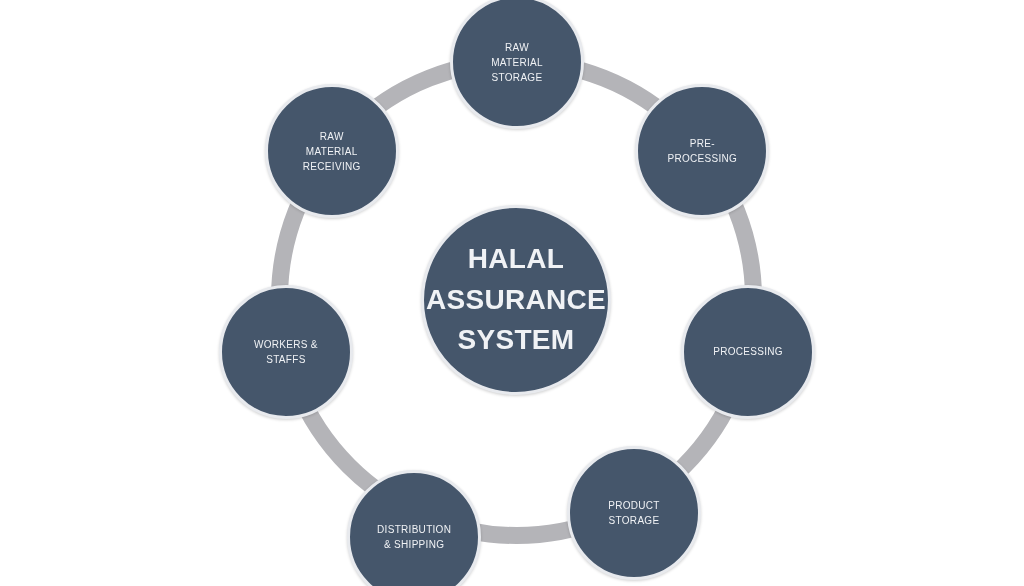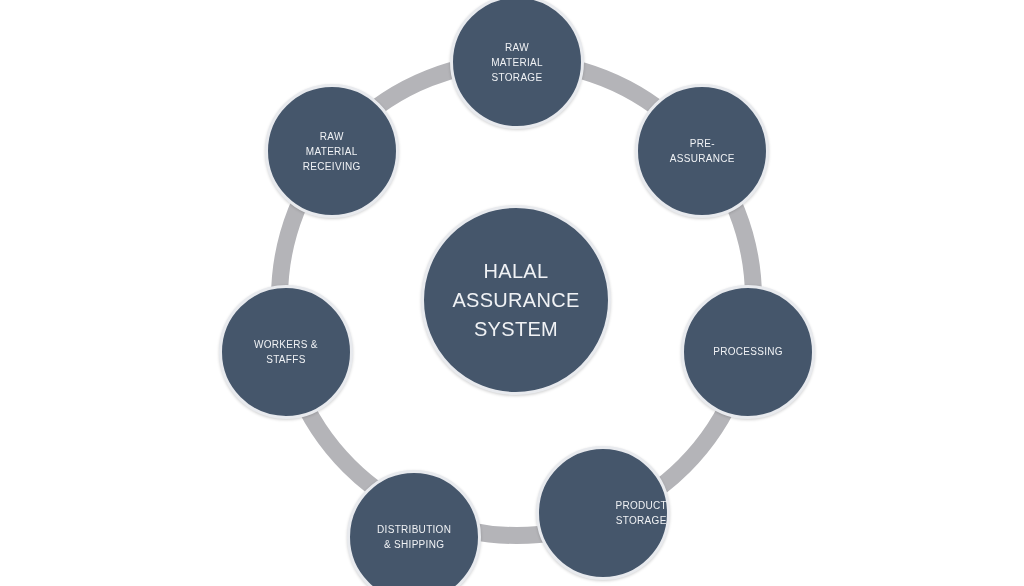--- a/index.html
+++ b/index.html
@@ -49,22 +49,23 @@
     white-space:pre-line;
     letter-spacing:0.3px;
   }
   .center-node{
     left:421px;
     top:205px;
     width:190px;
     height:190px;
   }
   .center-node .label{
-    font-size:20px;
+    font-size:28px;
     line-height:1.45;
+    font-weight:bold;
   }
   .satellite{
     width:134px;
     height:134px;
   }
   .satellite .label{
     font-size:10px;
     line-height:1.5;
   }
 </style>
@@ -79,26 +80,26 @@
 SYSTEM</span>
   </div>
   <div id="satellites">
       <div class="node satellite" style="left: 450px; top: -5px;">
         <span class="label">RAW
 MATERIAL
 STORAGE</span>
       </div>
       <div class="node satellite" style="left: 635.294px; top: 84.2329px;">
         <span class="label">PRE-
-ASSURANCE</span>
+PROCESSING</span>
       </div>
       <div class="node satellite" style="left: 681.058px; top: 284.737px;">
         <span class="label">PROCESSING</span>
       </div>
-      <div class="node satellite" style="left: 536px; top: 445.53px; justify-content: flex-end;">
+      <div class="node satellite" style="left: 567px; top: 445.53px;">
         <span class="label">PRODUCT
 STORAGE</span>
       </div>
       <div class="node satellite" style="left: 347.17px; top: 470px;">
         <span class="label">DISTRIBUTION
 &amp; SHIPPING</span>
       </div>
       <div class="node satellite" style="left: 218.942px; top: 284.737px;">
         <span class="label">WORKERS &amp;
 STAFFS</span>

